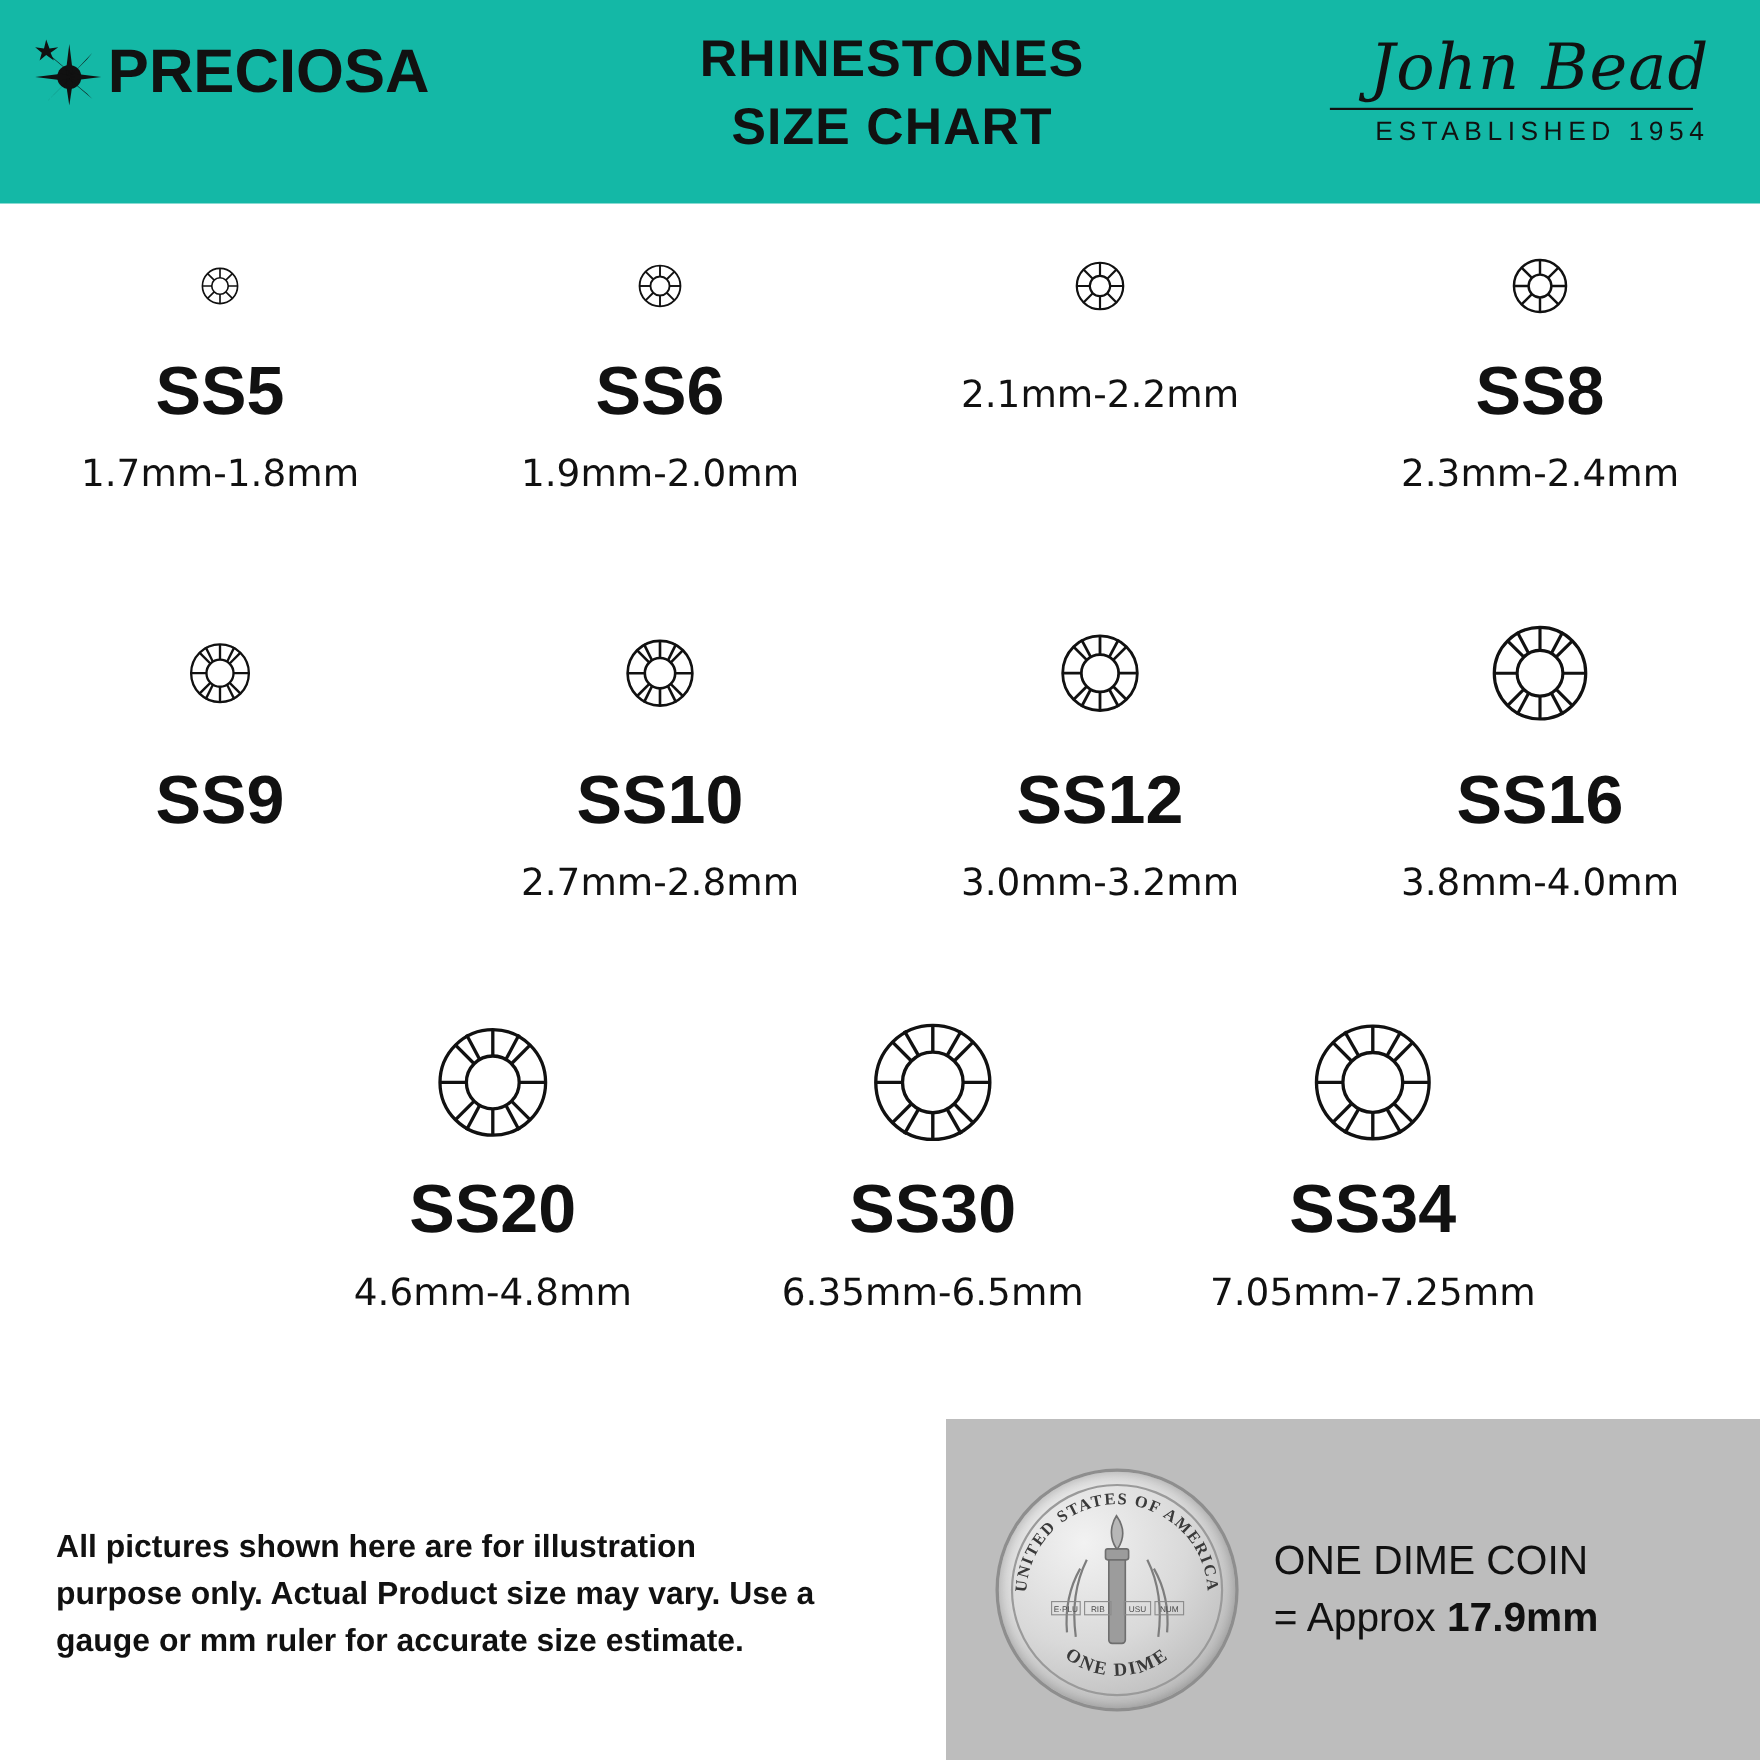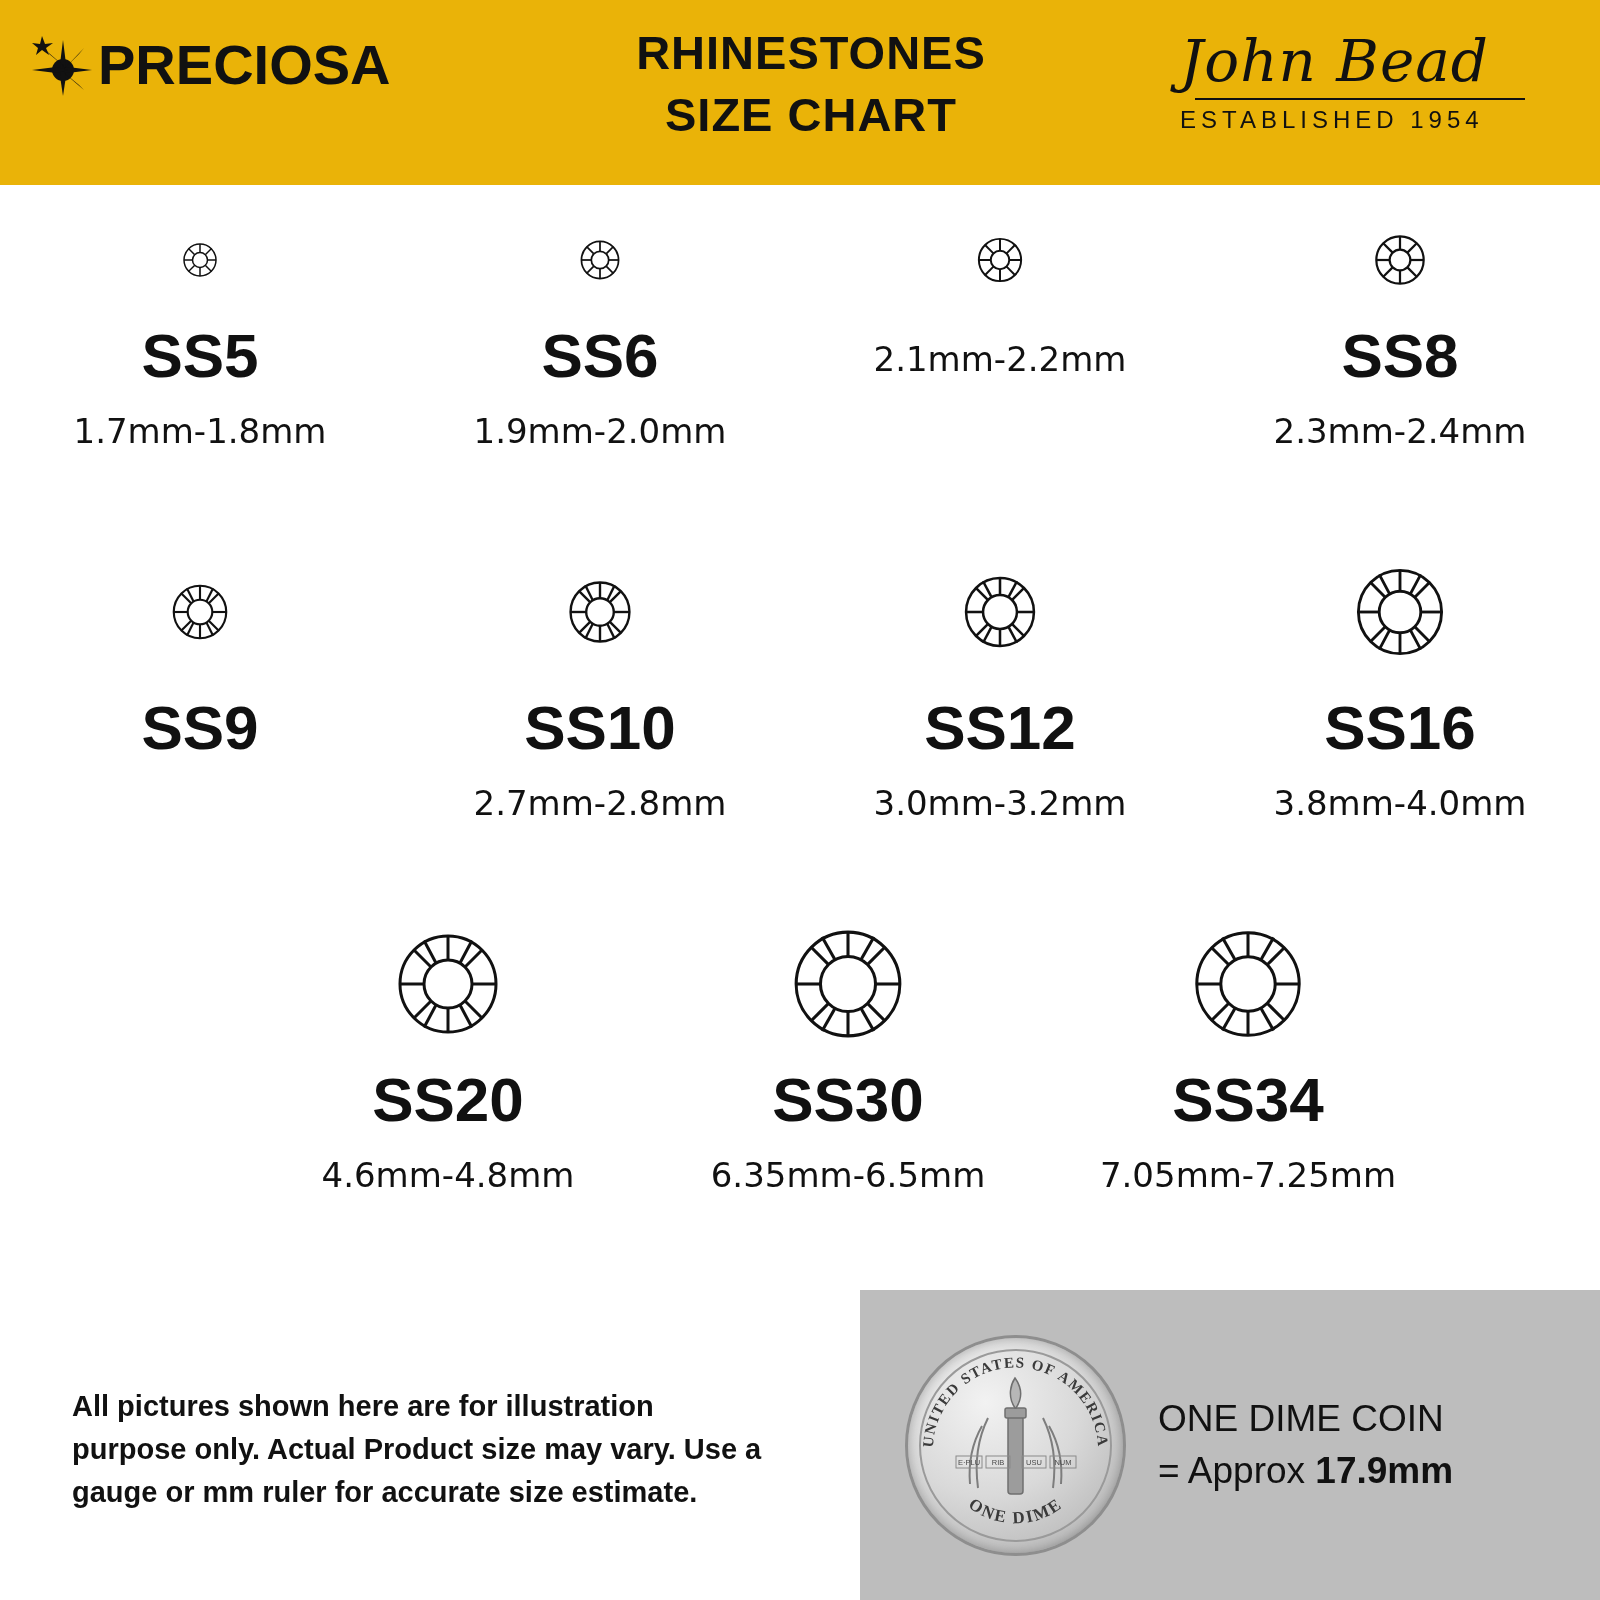--- a/index.html
+++ b/index.html
@@ -16,21 +16,21 @@
     overflow: hidden;
   }
 
   
   .header {
     position: absolute;
     left: 0;
     top: 0;
     width: 1600px;
     height: 185px;
-    background: #eab308;
+    background: #14b8a6;
     display: flex;
     align-items: center;
   }
   .brand-left {
     position: absolute;
     left: 30px;
     top: 34px;
     display: flex;
     align-items: center;
   }
@@ -56,24 +56,24 @@
     text-align: center;
     font-family: "Liberation Sans", sans-serif;
     font-weight: bold;
     font-size: 47px;
     line-height: 62px;
     letter-spacing: 1px;
     color: #111;
   }
   .brand-right {
     position: absolute;
-    right: 60px;
+    right: 46px;
     top: 26px;
     width: 360px;
-    text-align: left;
+    text-align: right;
   }
   .jb-script {
     font-family: "DejaVu Serif", serif;
     font-style: italic;
     font-size: 58px;
     line-height: 70px;
     color: #111;
     letter-spacing: 1px;
   }
   .jb-est {
@@ -135,21 +135,21 @@
   .row3 {
     padding-left: 248px;
   }
   .row3 .cell {
     width: 400px;
   }
 
   
   .disclaimer {
     position: absolute;
-    left: 72px;
+    left: 51px;
     top: 1385px;
     width: 700px;
     font-family: "Liberation Sans", sans-serif;
     font-weight: bold;
     font-size: 29px;
     line-height: 43px;
     color: #111;
   }
   .coin-panel {
     position: absolute;

